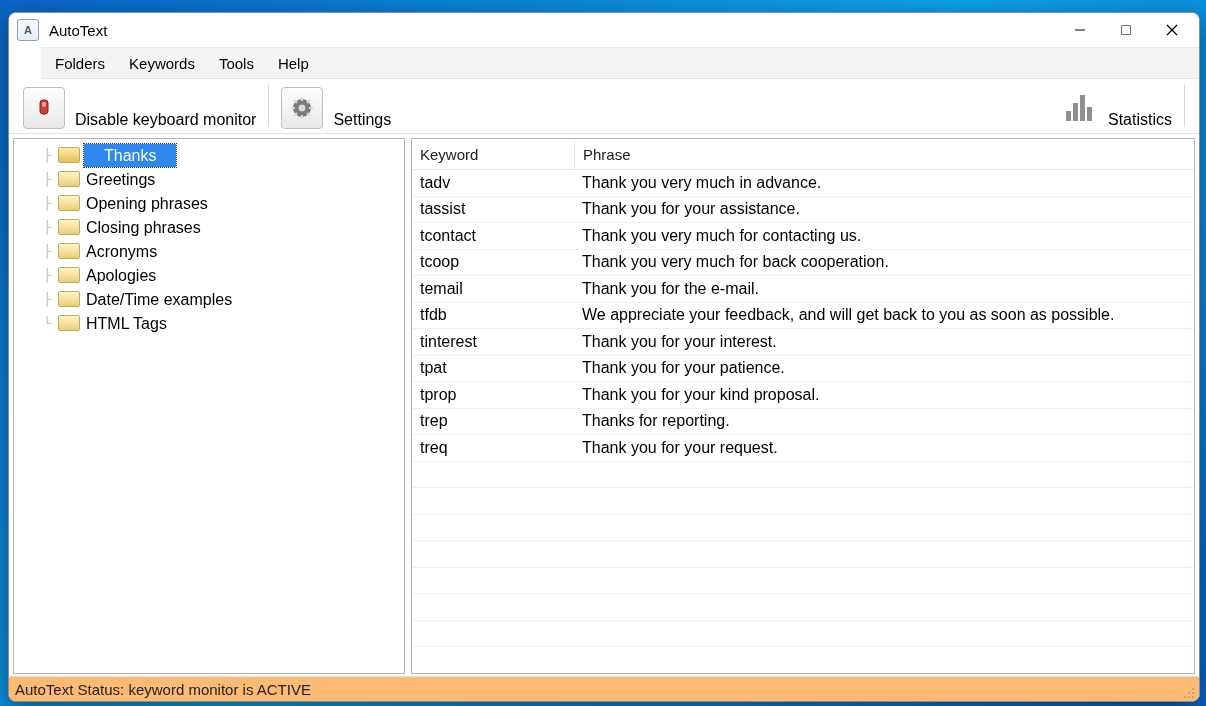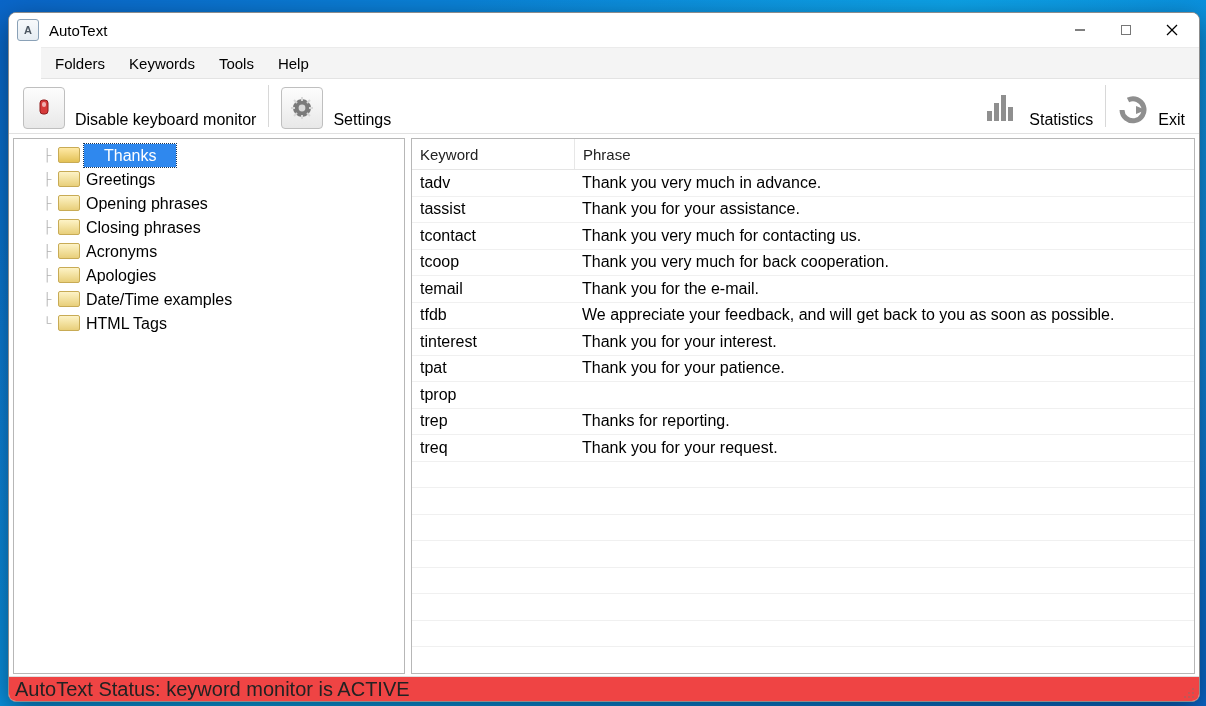--- a/index.html
+++ b/index.html
@@ -176,25 +176,25 @@
 .tbody { flex:1; overflow:auto; font-size:16px;}
 .tr { display:flex; height:25.5px; border-bottom:1px solid #f0f0f0; align-items:center;}
 .td { padding:0 8px; white-space:nowrap; overflow:hidden; text-overflow:ellipsis;}
 .td.kw { width:146px;}
 .td.ph { flex:1;}
 
 
 .statusbar {
   height:24px;
   border-top:1px solid #e0e0e0;
-  background:#ef4444;
+  background:#fdba74;
   display:flex;
   align-items:center;
   padding:0 6px;
-  font-size:20px;
+  font-size:15px;
   color:#222;
   position:relative;
 }
 .resize-grip {
   position:absolute; right:4px; bottom:2px;
   width:14px; height:14px; opacity:.5;
 }
 </style>
 </head>
 <body>
@@ -270,29 +270,20 @@
           <svg width="34" height="32" viewBox="0 0 34 32">
             <rect x="2" y="18" width="5" height="10" fill="#8f8f8f"></rect>
             <rect x="9" y="10" width="5" height="18" fill="#8f8f8f"></rect>
             <rect x="16" y="2" width="5" height="26" fill="#8f8f8f"></rect>
             <rect x="23" y="14" width="5" height="14" fill="#8f8f8f"></rect>
           </svg>
         </span>
         <span>Statistics</span>
       </div>
       <div class="tb-sep"></div>
-      <div class="tb-btn">
-        <span>
-          <svg width="30" height="30" viewBox="0 0 30 30">
-            <path d="M4 15 A11 11 0 1 0 10 5" fill="none" stroke="#8f8f8f" stroke-width="5"></path>
-            <path d="M18 11 L28 15 L18 19 Z" fill="#8f8f8f"></path>
-          </svg>
-        </span>
-        <span>Exit</span>
-      </div>
     </div>
   </div>
 
   <div class="body">
 
     <div class="panel folders-panel">
       <div class="tree" id="tree">
             <div class="tree-row selected">
               <span class="branch">├</span>
               <span class="folder-ic open"></span>
@@ -369,20 +360,21 @@
             <div class="tr">
               <div class="td kw">tinterest</div>
               <div class="td ph">Thank you for your interest.</div>
             </div>
             <div class="tr">
               <div class="td kw">tpat</div>
               <div class="td ph">Thank you for your patience.</div>
             </div>
             <div class="tr">
               <div class="td kw">tprop</div>
+              <div class="td ph">Thank you for your kind proposal.</div>
             </div>
             <div class="tr">
               <div class="td kw">trep</div>
               <div class="td ph">Thanks for reporting.</div>
             </div>
             <div class="tr">
               <div class="td kw">treq</div>
               <div class="td ph">Thank you for your request.</div>
             </div>
             <div class="tr">

